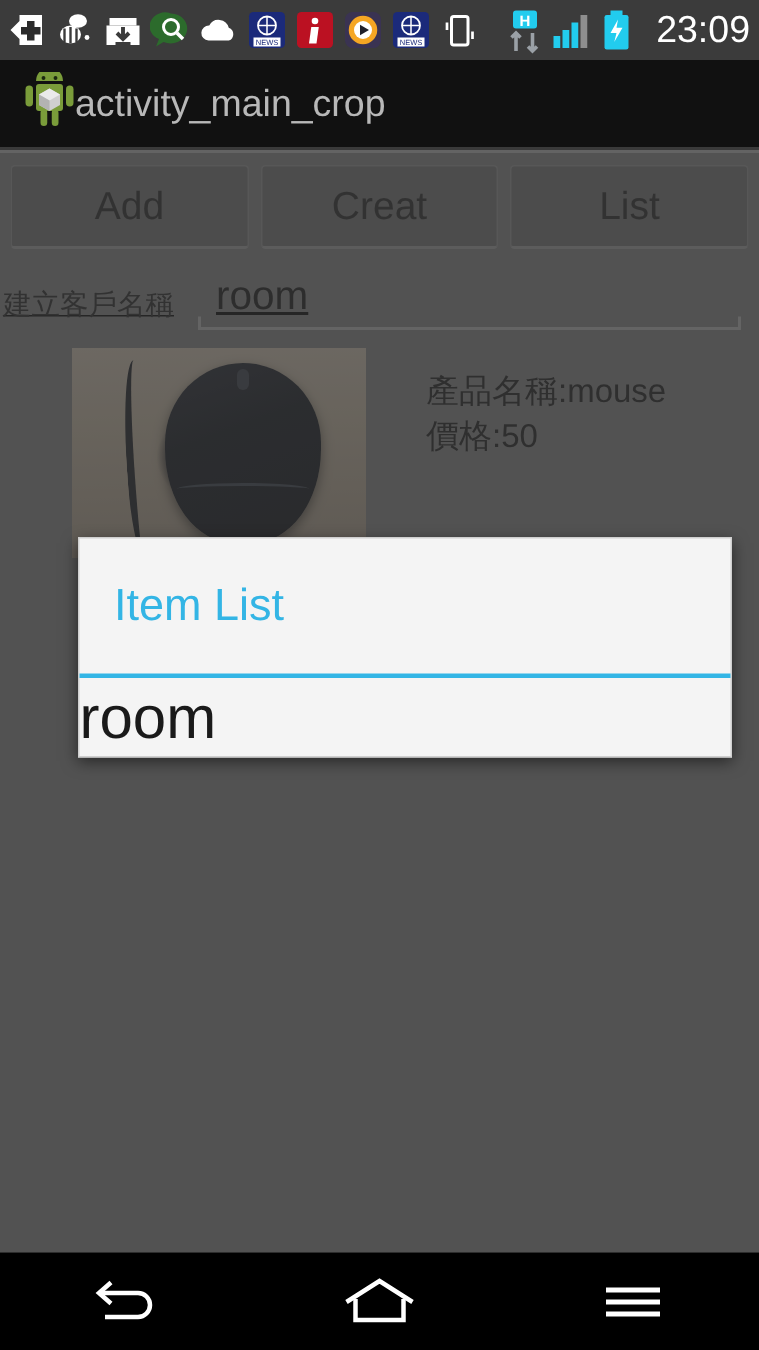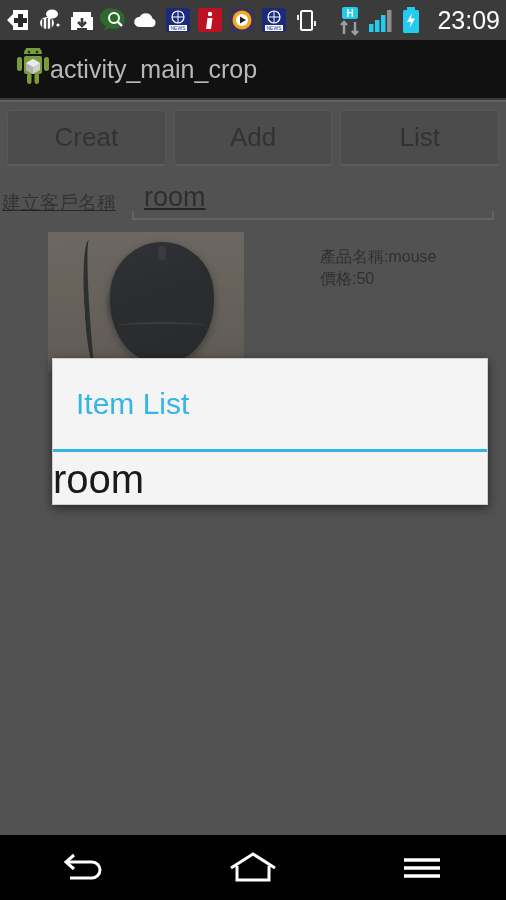--- a/index.html
+++ b/index.html
@@ -96,21 +96,21 @@
     border-top:2px solid rgba(55,62,72,0.75);
     border-radius:50%;
   }
   .photo .wheel{
     position:absolute; left:110px; top:14px; width:8px; height:14px;
     background:#2c3038; border-radius:4px;
   }
   .meta{
     padding-left:40px; padding-top:14px; color:#141414;
   }
-  .meta div{ font-size:16px; line-height:1.38; white-space:nowrap;margin-left:36px; }
+  .meta div{ font-size:22px; line-height:1.38; white-space:nowrap; }
 
   
   .scrim{ position:absolute; left:0; top:102px; width:506px; height:733px;
           background:rgba(70,70,70,0.55); }
   .dialog{
     position:absolute; left:52px; top:358px; width:436px; height:147px;
     background:#f4f4f4;
     border:1px solid #cfcfcf;
     box-shadow:0 3px 10px rgba(0,0,0,0.55);
   }
@@ -278,22 +278,22 @@
         <path d="M17 11 l7 4 l-7 4 l-7 -4 z" fill="#eaeaea"></path>
         <path d="M17 19 v7 l-7 -4 v-7 z" fill="#b3b3b3"></path>
       </svg>
     </span>
     <span class="title-text">activity_main_crop</span>
   </div>
 
   <div class="appbody">
 
     <div class="btnrow">
+      <div class="btn">Add</div>
       <div class="btn">Creat</div>
-      <div class="btn">Add</div>
       <div class="btn">List</div>
     </div>
 
     <div class="fieldrow">
       <span class="field-label">建立客戶名稱</span>
       <div class="edittext">
         <div class="val">room</div>
         <div class="under"></div>
       </div>
     </div>

